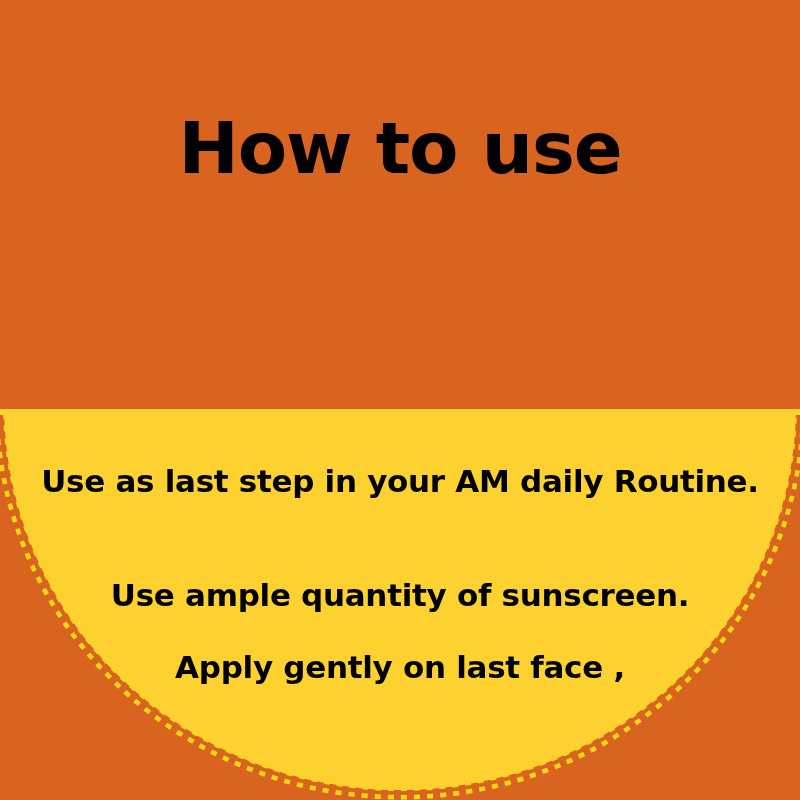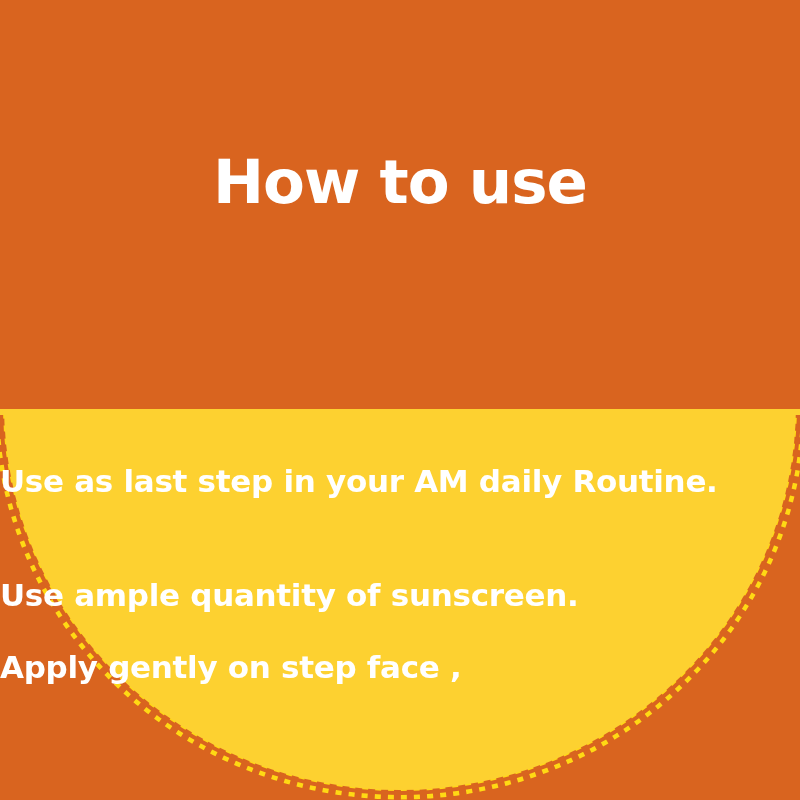--- a/index.html
+++ b/index.html
@@ -20,47 +20,47 @@
     position:absolute;
     left:0; top:0;
     width:800px; height:405px;
   }
   .heading {
     position:absolute;
     left:0; top:112px;
     width:800px;
     text-align:center;
     font-family:"DejaVu Sans", sans-serif;
-    font-size:61px;
+    font-size:72px;
     font-weight:bold;
     letter-spacing:-1px;
     line-height:1.0;
-    color:#ffffff;
+    color:#000000;
     white-space:nowrap;
-    margin-top:39px;
   }
   
   .panel-svg {
     position:absolute;
     left:0; top:0;
     width:800px; height:800px;
     display:block;
   }
   
   .body-copy {
     position:absolute;
     left:0; top:405px;
     width:800px; height:395px;
   }
   .line {
     position:absolute;
     width:800px;
+    text-align:center;
     font-family:"DejaVu Sans", sans-serif;
     font-weight:bold;
-    color:#ffffff;
+    color:#000000;
     white-space:nowrap;
     line-height:1.08;
     letter-spacing:-0.3px;
   }
   .line-1 { top:60px;  font-size:31px; }
   .line-2 { top:156px; font-size:31px;margin-top:18px; }
   .line-3 { top:246px; font-size:31px; }
   .line-3 .sub { display:block; }
 </style>
 </head>
@@ -91,17 +91,17 @@
       <rect x="0" y="409" width="800" height="6" fill="#fdd130"></rect>
     </g>
   </svg>
 
   <div class="body-copy">
     <div class="line line-1">Use as last step in your AM daily Routine.</div>
 
     <div class="line line-2">Use ample quantity of sunscreen.</div>
 
     <div class="line line-3">
-      <span class="sub">Apply gently on step face ,</span>
+      <span class="sub">Apply gently on last face ,</span>
     </div>
   </div>
 
 </div>
 
 </body></html>

